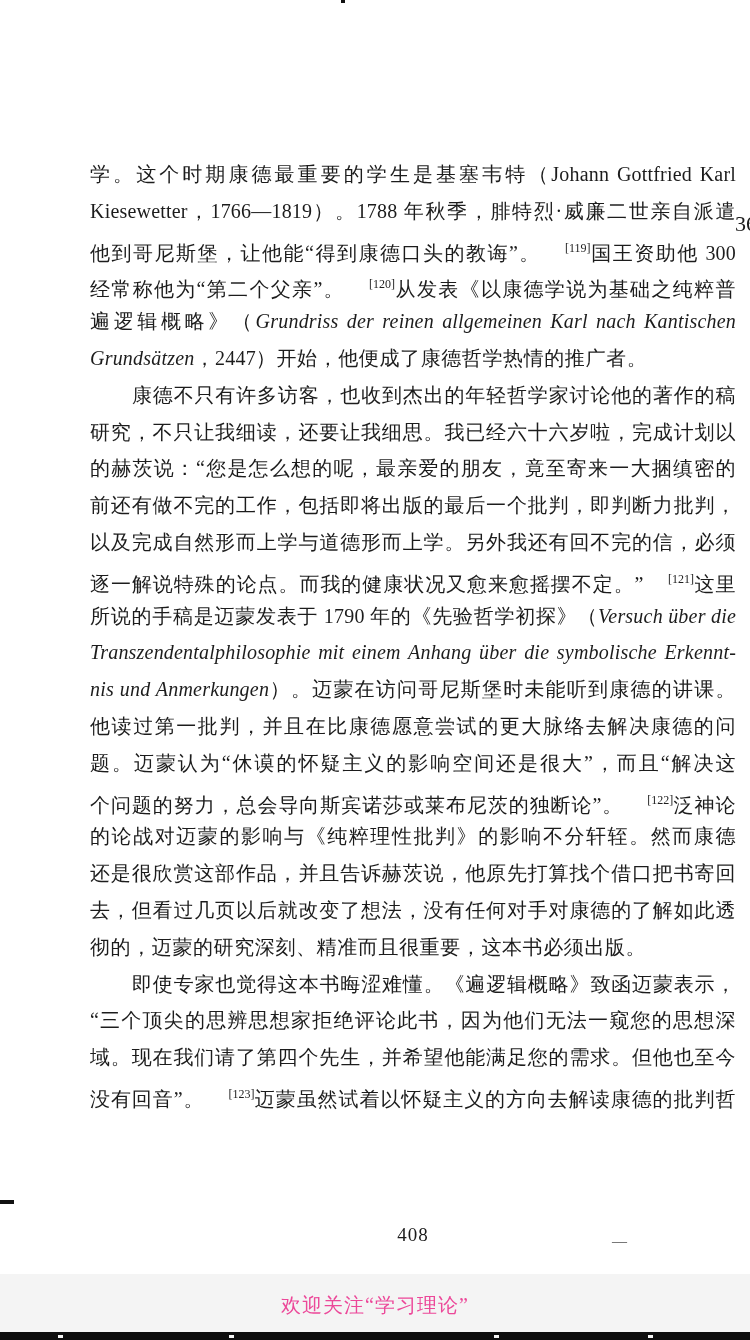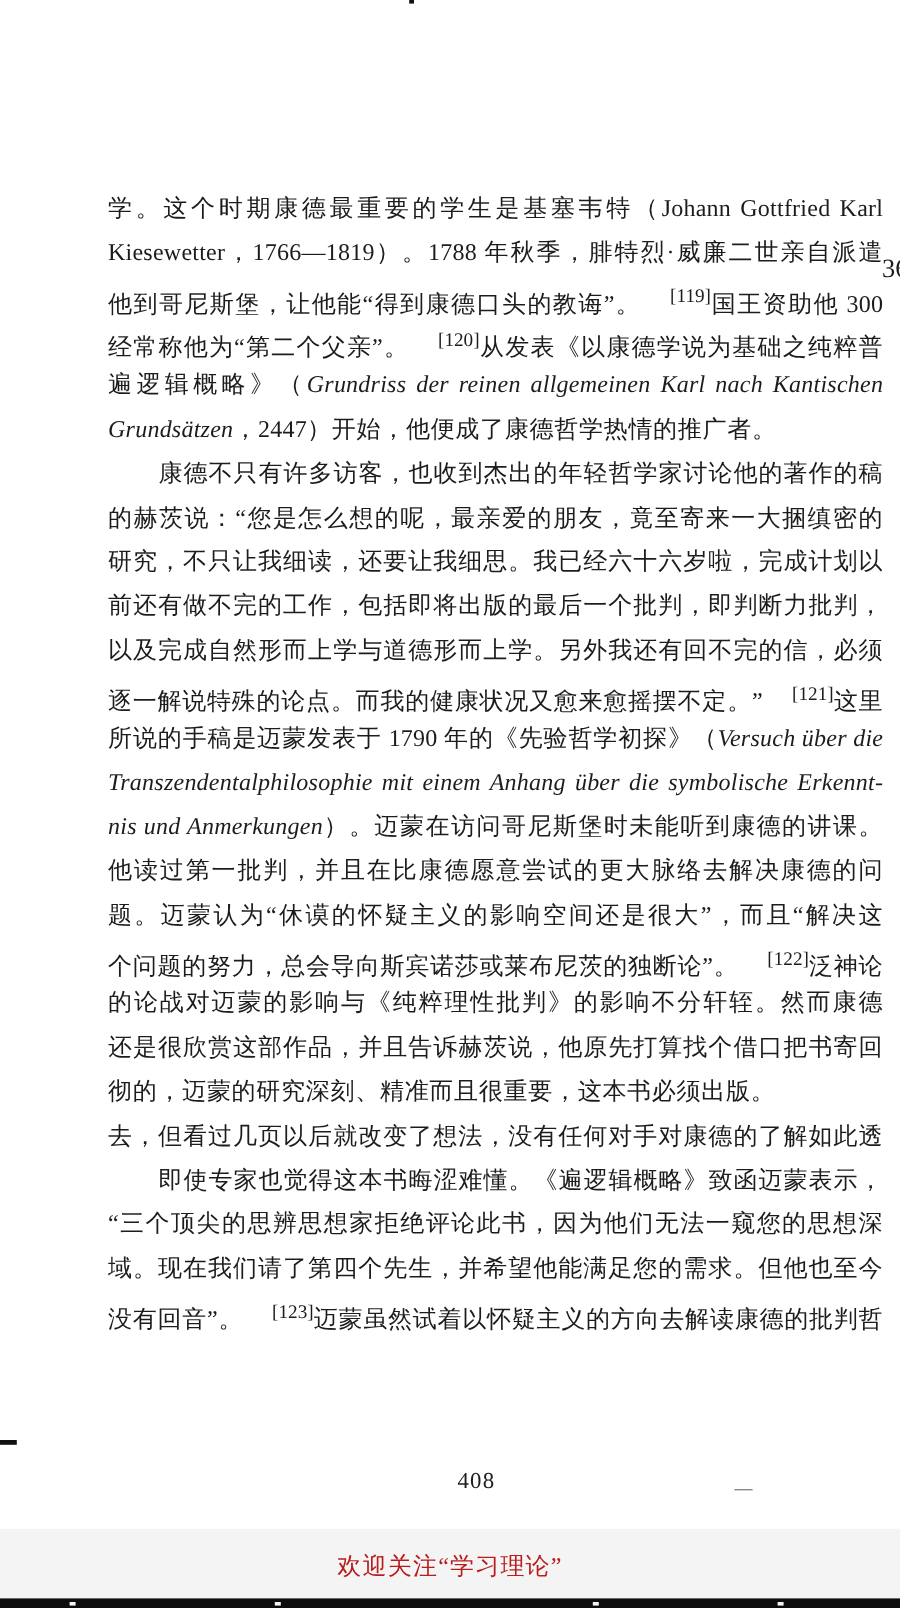--- a/index.html
+++ b/index.html
@@ -26,34 +26,34 @@
     white-space: nowrap;
     text-align: justify;
     text-align-last: justify;
     overflow: visible;
   }
   .line.end { text-align-last: left; }
   .seg-cjk { letter-spacing: 0.6px; }
   .seg-lat { letter-spacing: 0.2px; }
   .seg-ital { font-style: italic; letter-spacing: 0.2px; }
   .seg-sup {
-    font-size: 16px;
+    font-size: 12px;
     vertical-align: 8px;
     letter-spacing: 0;
     padding-left: 24px;
   }
   #margin-note {
     position: absolute;
     left: 735px; top: 211px;
     font-size: 22px;
     white-space: nowrap;
   }
   #page-number {
     position: absolute;
-    left: 74px; top: 1224px;
+    left: 90px; top: 1224px;
     width: 646px;
     text-align: center;
     font-size: 19px;
     letter-spacing: 1px;
   }
   #margin-dash {
     position: absolute;
     left: 612px; top: 1233px;
     font-size: 15px;
     color: #4a4a4a;
@@ -64,21 +64,21 @@
     width: 750px; height: 66px;
     background: #f4f4f4;
   }
   #footer-text {
     position: absolute;
     left: 0; top: 1292px;
     width: 750px;
     text-align: center;
     font-size: 20px;
     letter-spacing: 1px;
-    color: #b91c1c;
+    color: #ec4899;
   }
   #edge-strip {
     position: absolute;
     left: 0; bottom: 0;
     width: 750px; height: 8px;
     background: #0d0d0d;
   }
   .notch {
     position: absolute;
     bottom: 2px;
@@ -96,35 +96,35 @@
 <div class="artifact" id="artifact-left"></div>
 
 <div id="text-block">
     <div class="line"><span class="seg-cjk">学。这个时期康德最重要的学生是基塞韦特（</span><span class="seg-lat">Johann Gottfried Karl</span></div>
     <div class="line"><span class="seg-lat">Kiesewetter</span><span class="seg-cjk">，</span><span class="seg-lat">1766—1819</span><span class="seg-cjk">）。</span><span class="seg-lat">1788 </span><span class="seg-cjk">年秋季，腓特烈·威廉二世亲自派遣</span></div>
     <div class="line"><span class="seg-cjk">他到哥尼斯堡，让他能“得到康德口头的教诲”。</span><span class="seg-sup">[119]</span><span class="seg-cjk">国王资助他 </span><span class="seg-lat">300</span></div>
     <div class="line"><span class="seg-cjk">经常称他为“第二个父亲”。</span><span class="seg-sup">[120]</span><span class="seg-cjk">从发表《以康德学说为基础之纯粹普</span></div>
     <div class="line"><span class="seg-cjk">遍逻辑概略》（</span><span class="seg-ital">Grundriss der reinen allgemeinen Karl nach Kantischen</span></div>
     <div class="line end"><span class="seg-ital">Grundsätzen</span><span class="seg-cjk">，</span><span class="seg-lat">2447</span><span class="seg-cjk">）开始，他便成了康德哲学热情的推广者。</span></div>
     <div class="line" style="padding-left: 42px;"><span class="seg-cjk">康德不只有许多访客，也收到杰出的年轻哲学家讨论他的著作的稿</span></div>
+    <div class="line"><span class="seg-cjk">研究，不只让我细读，还要让我细思。我已经六十六岁啦，完成计划以</span></div>
     <div class="line"><span class="seg-cjk">的赫茨说：“您是怎么想的呢，最亲爱的朋友，竟至寄来一大捆缜密的</span></div>
-    <div class="line"><span class="seg-cjk">研究，不只让我细读，还要让我细思。我已经六十六岁啦，完成计划以</span></div>
     <div class="line"><span class="seg-cjk">前还有做不完的工作，包括即将出版的最后一个批判，即判断力批判，</span></div>
     <div class="line"><span class="seg-cjk">以及完成自然形而上学与道德形而上学。另外我还有回不完的信，必须</span></div>
     <div class="line"><span class="seg-cjk">逐一解说特殊的论点。而我的健康状况又愈来愈摇摆不定。”</span><span class="seg-sup">[121]</span><span class="seg-cjk">这里</span></div>
     <div class="line"><span class="seg-cjk">所说的手稿是迈蒙发表于 </span><span class="seg-lat">1790 </span><span class="seg-cjk">年的《先验哲学初探》（</span><span class="seg-ital">Versuch über die</span></div>
     <div class="line"><span class="seg-ital">Transzendentalphilosophie mit einem Anhang über die symbolische Erkennt-</span></div>
     <div class="line"><span class="seg-ital">nis und Anmerkungen</span><span class="seg-cjk">）。迈蒙在访问哥尼斯堡时未能听到康德的讲课。</span></div>
     <div class="line"><span class="seg-cjk">他读过第一批判，并且在比康德愿意尝试的更大脉络去解决康德的问</span></div>
     <div class="line"><span class="seg-cjk">题。迈蒙认为“休谟的怀疑主义的影响空间还是很大”，而且“解决这</span></div>
     <div class="line"><span class="seg-cjk">个问题的努力，总会导向斯宾诺莎或莱布尼茨的独断论”。</span><span class="seg-sup">[122]</span><span class="seg-cjk">泛神论</span></div>
     <div class="line"><span class="seg-cjk">的论战对迈蒙的影响与《纯粹理性批判》的影响不分轩轾。然而康德</span></div>
     <div class="line"><span class="seg-cjk">还是很欣赏这部作品，并且告诉赫茨说，他原先打算找个借口把书寄回</span></div>
+    <div class="line"><span class="seg-cjk">去，但看过几页以后就改变了想法，没有任何对手对康德的了解如此透</span></div>
     <div class="line end"><span class="seg-cjk">彻的，迈蒙的研究深刻、精准而且很重要，这本书必须出版。</span></div>
-    <div class="line"><span class="seg-cjk">去，但看过几页以后就改变了想法，没有任何对手对康德的了解如此透</span></div>
     <div class="line" style="padding-left: 42px;"><span class="seg-cjk">即使专家也觉得这本书晦涩难懂。《遍逻辑概略》致函迈蒙表示，</span></div>
     <div class="line"><span class="seg-cjk">“三个顶尖的思辨思想家拒绝评论此书，因为他们无法一窥您的思想深</span></div>
     <div class="line"><span class="seg-cjk">域。现在我们请了第四个先生，并希望他能满足您的需求。但他也至今</span></div>
     <div class="line"><span class="seg-cjk">没有回音”。</span><span class="seg-sup">[123]</span><span class="seg-cjk">迈蒙虽然试着以怀疑主义的方向去解读康德的批判哲</span></div>
   </div>
 
 <div id="margin-note">36</div>
 
 <div id="page-number">408</div>
 

